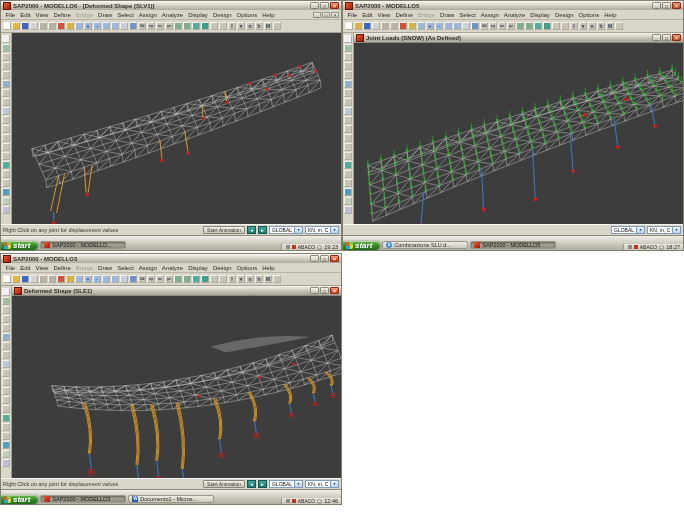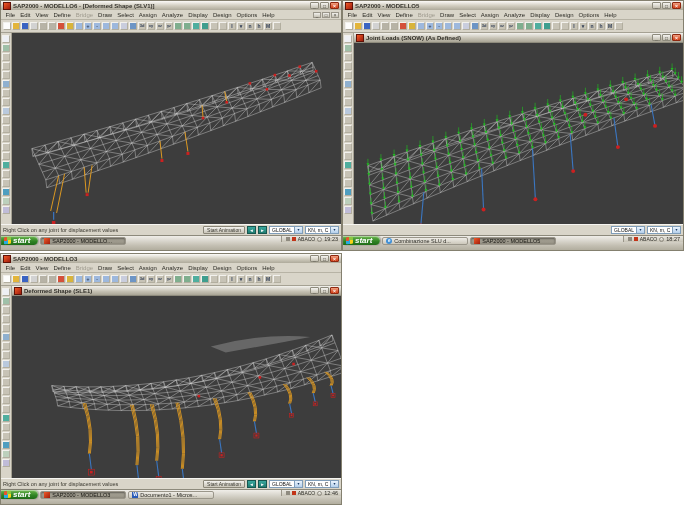--- a/index.html
+++ b/index.html
@@ -50,21 +50,21 @@
   .hint{flex:1;overflow:hidden;}
   .anim-btn{font-size:5px;padding:0 3px;height:8px;line-height:7px;box-sizing:border-box;
             background:linear-gradient(#f3f2ee,#c9c5b8);border:1px solid #8a8678;border-radius:1px;}
   .vcr{width:9px;height:8px;box-sizing:border-box;background:linear-gradient(#3aa89e,#1f7c72);
        color:#fff;font-size:4.5px;line-height:7px;text-align:center;border:1px solid #16564f;}
   .xpselect{display:flex;align-items:center;height:8px;background:#fff;border:1px solid #7f9db9;
             font-size:5px;padding-left:2px;min-width:34px;box-sizing:border-box;color:#111;}
   .xpselect .arr{margin-left:auto;width:7px;height:100%;background:linear-gradient(#eaf3fc,#b5d0ec);
                  border-left:1px solid #7f9db9;font-size:3.5px;line-height:7px;text-align:center;color:#1c3c66;}
 
-  .taskbar{height:14px;flex:none;display:flex;align-items:flex-start;
+  .taskbar{height:14px;flex:none;display:flex;align-items:flex-end;
            background:linear-gradient(#f0eee9,#c2beb1 70%,#b2ae9f);border-top:1px solid #8d8a7c;}
   .startbtn{display:flex;align-items:center;gap:2px;padding:0 8px 0 3px;flex:none;
             background:linear-gradient(#6cb74c,#2e8324 60%,#1f6b18);
             border-radius:0 8px 8px 0;color:#fff;font-weight:bold;font-style:italic;font-size:8px;
             box-shadow:inset 0 1px 1px rgba(255,255,255,.5), 1px 0 2px rgba(0,0,0,.35);}
   .flag{width:7px;height:7px;border-radius:1px;flex:none;transform:skewY(-6deg);
         background:conic-gradient(#8cc63f 0 25%,#f7d417 0 50%,#29abe2 0 75%,#e8542f 0);}
   .tasks{display:flex;flex:1;min-width:0;overflow:hidden;}
   .task{display:flex;align-items:center;gap:2px;margin:1px 0 1px 2px;padding:0 3px;width:86px;flex:none;
         font-size:5.5px;color:#2b2a24;background:linear-gradient(#edebe5,#ccc8bb);

